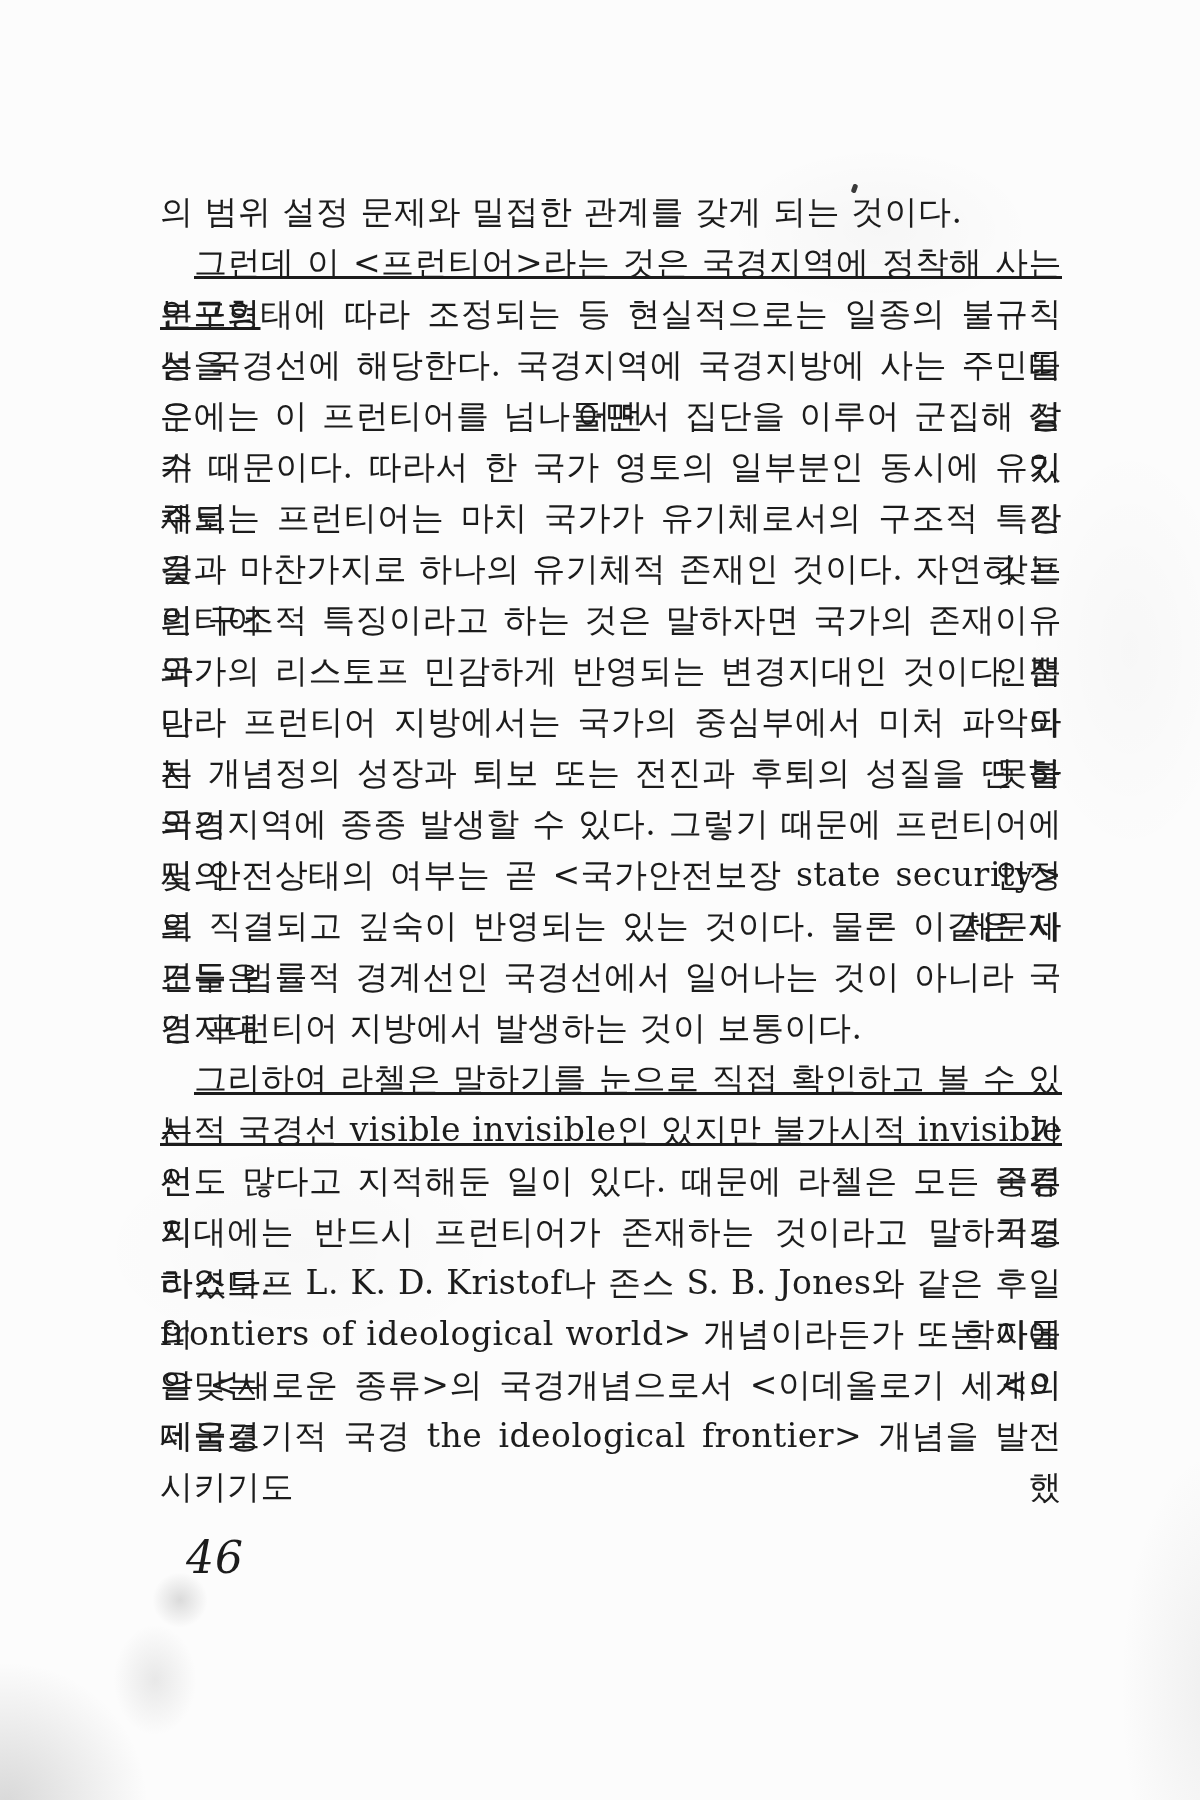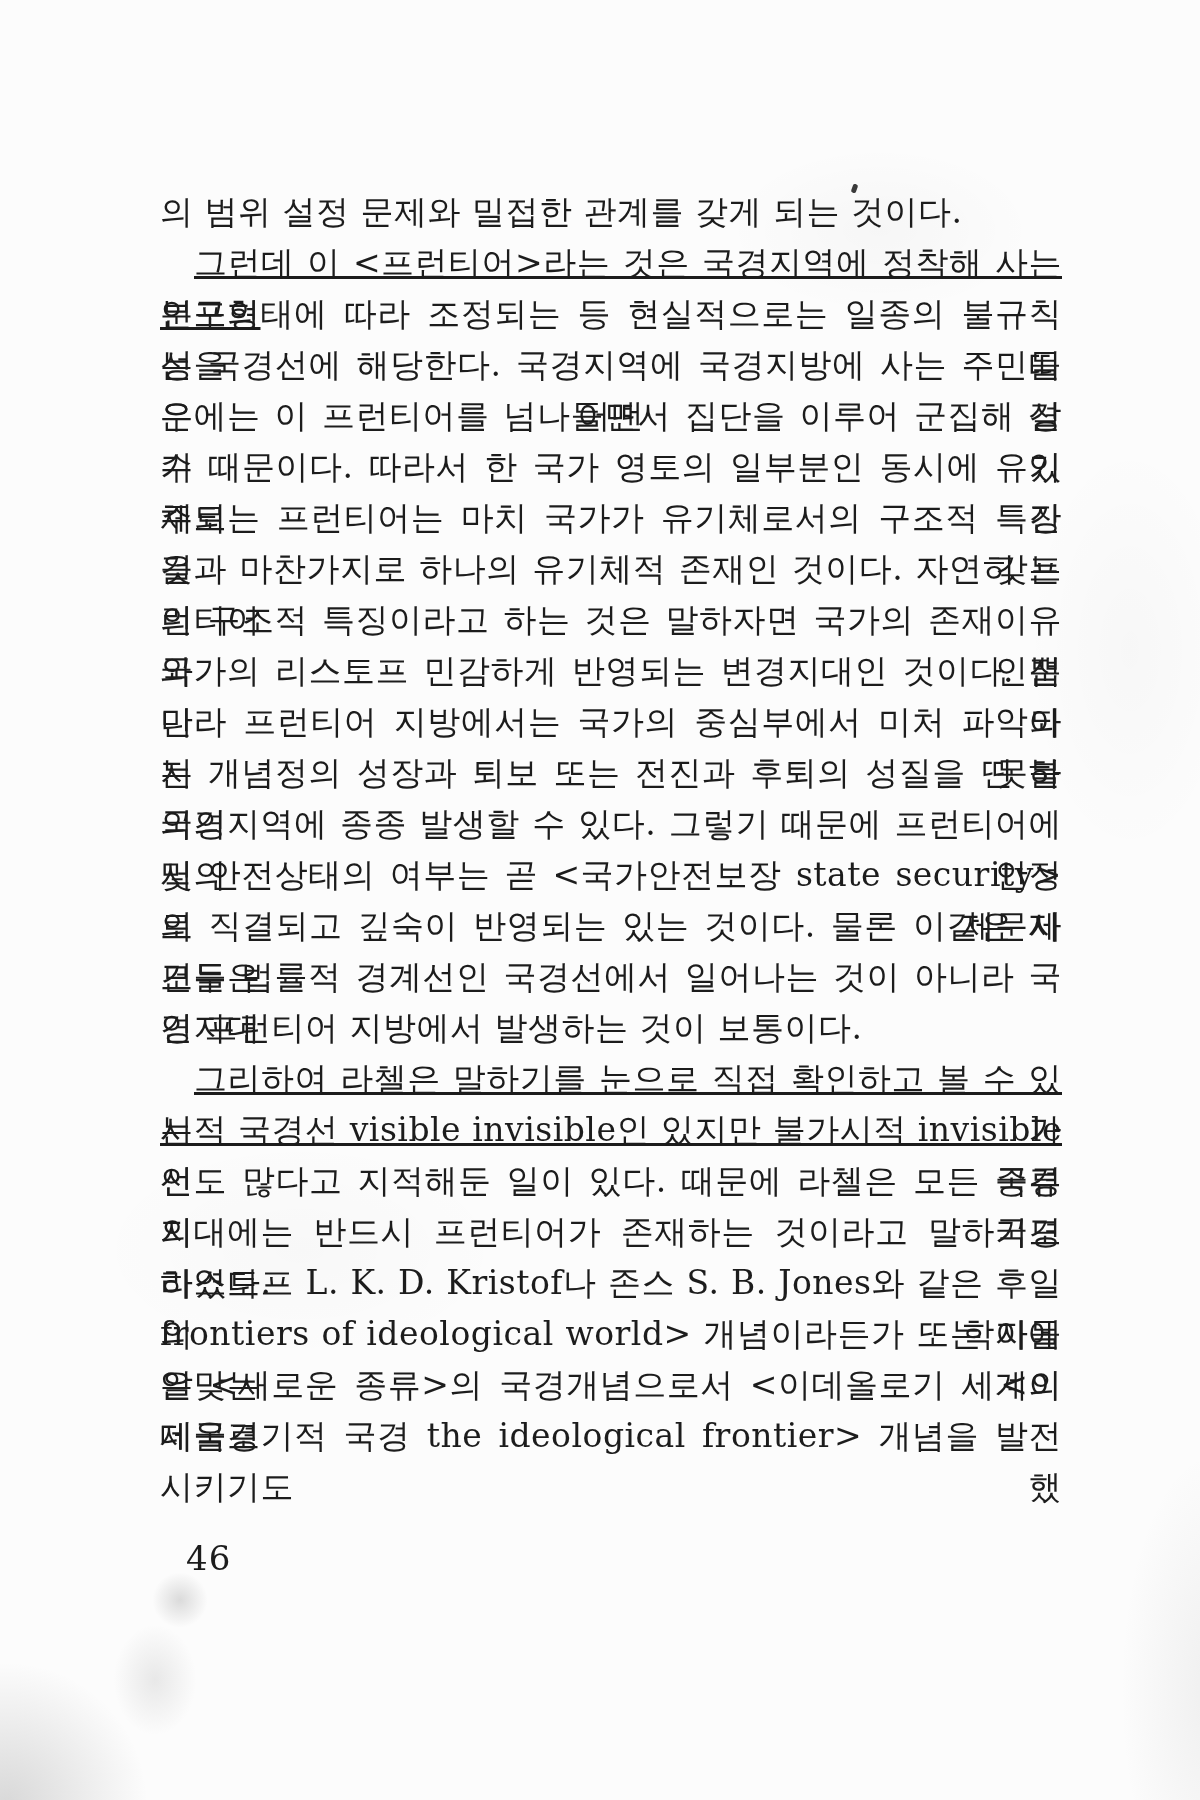--- a/index.html
+++ b/index.html
@@ -49,23 +49,24 @@
     text-align-last: left;
   }
   .line.indent {
     text-indent: 34px;
     text-decoration: underline;
   }
   .page-number {
     position: absolute;
     left: 186px;
     top: 1538px;
-    font-size: 34px;
+    font-size: 44px;
     line-height: 40px;
     letter-spacing: 1px;
+    font-style: italic;
   }
   .speck {
     position: absolute;
     left: 852px;
     top: 184px;
     width: 5px;
     height: 9px;
     background: #3a3a3a;
     border-radius: 2px;
     transform: rotate(20deg);

